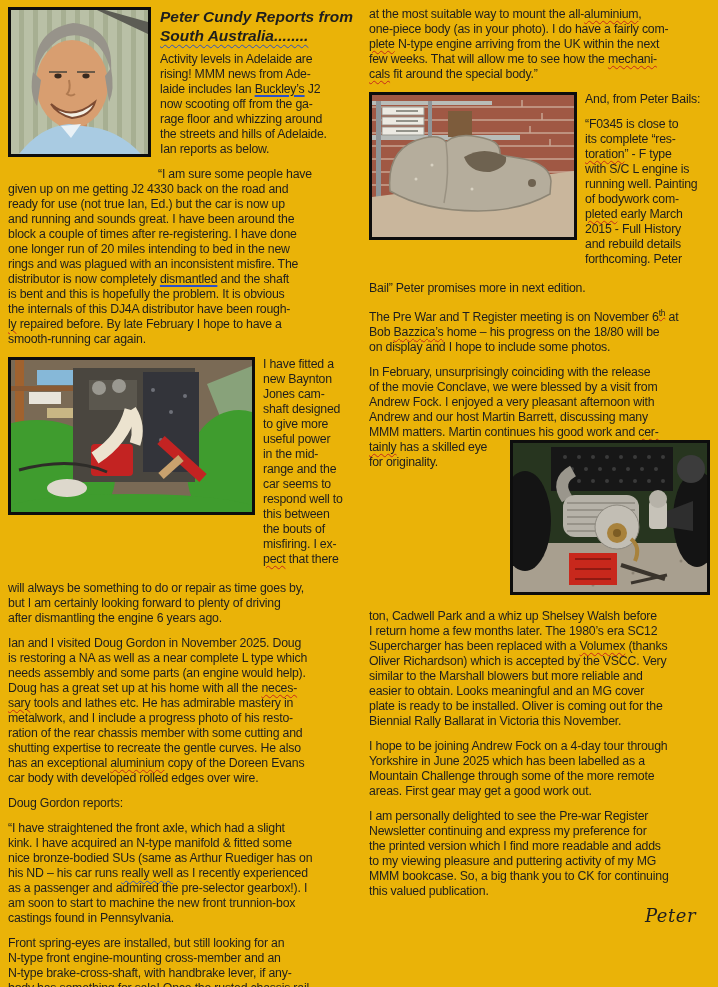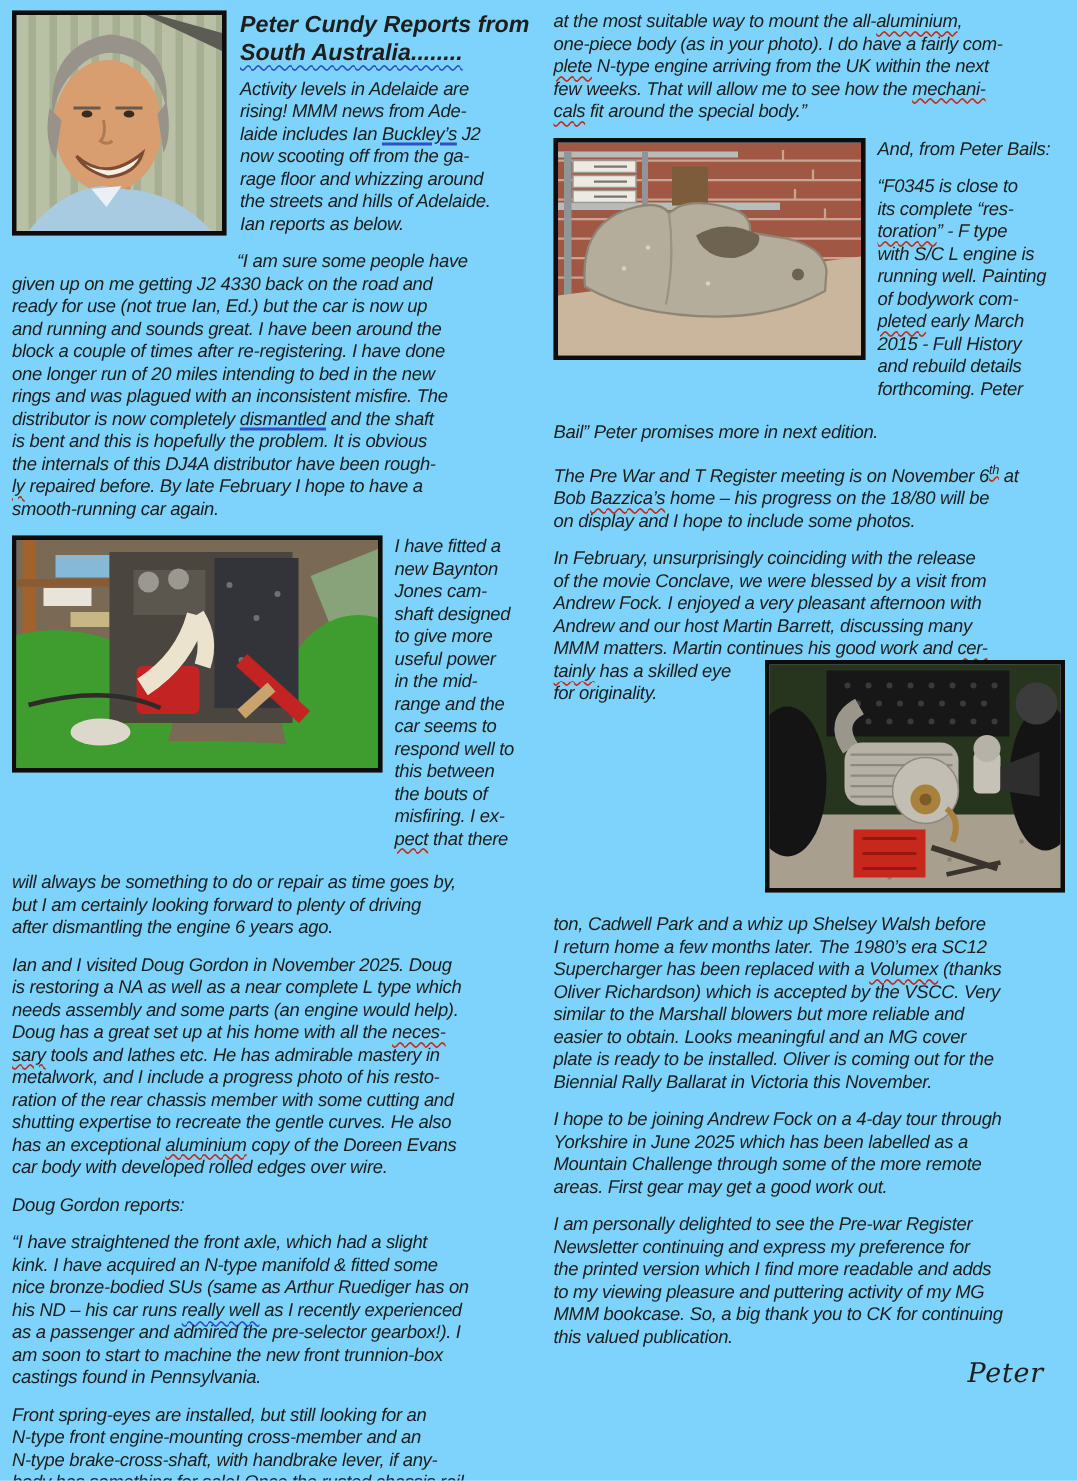--- a/index.html
+++ b/index.html
@@ -1,33 +1,33 @@
 <!DOCTYPE html>
 <html><head>
 <meta charset="utf-8">
 <style>
   html,body{margin:0;padding:0;}
   .page{
     position:relative;
     width:718px;height:987px;
-    background:#7dd3fc;
+    background:#eab308;
     overflow:hidden;
     font-family:"Liberation Sans",sans-serif;
     color:#1e1e1e;
     font-size:12.3px;
     line-height:15px;
     letter-spacing:-0.2px;
     box-sizing:border-box;
     padding:7px 8px;
   }
   .columns{display:flex;gap:13px;}
   .col{flex:0 0 auto;}
   .col-left{width:348px;}
   .col-right{width:341px;}
-  .rich{white-space:pre-line;font-style:italic;}
+  .rich{white-space:pre-line;}
   .row{display:flex;align-items:flex-start;}
   .para{margin-top:10px;}
   .cont{margin-top:14px;}
   .photo{
     border:3px solid #0d0d0d;
     background:#888;
     flex:0 0 auto;
     line-height:0;
   }
   .head-text{margin-left:9px;width:196px;}

